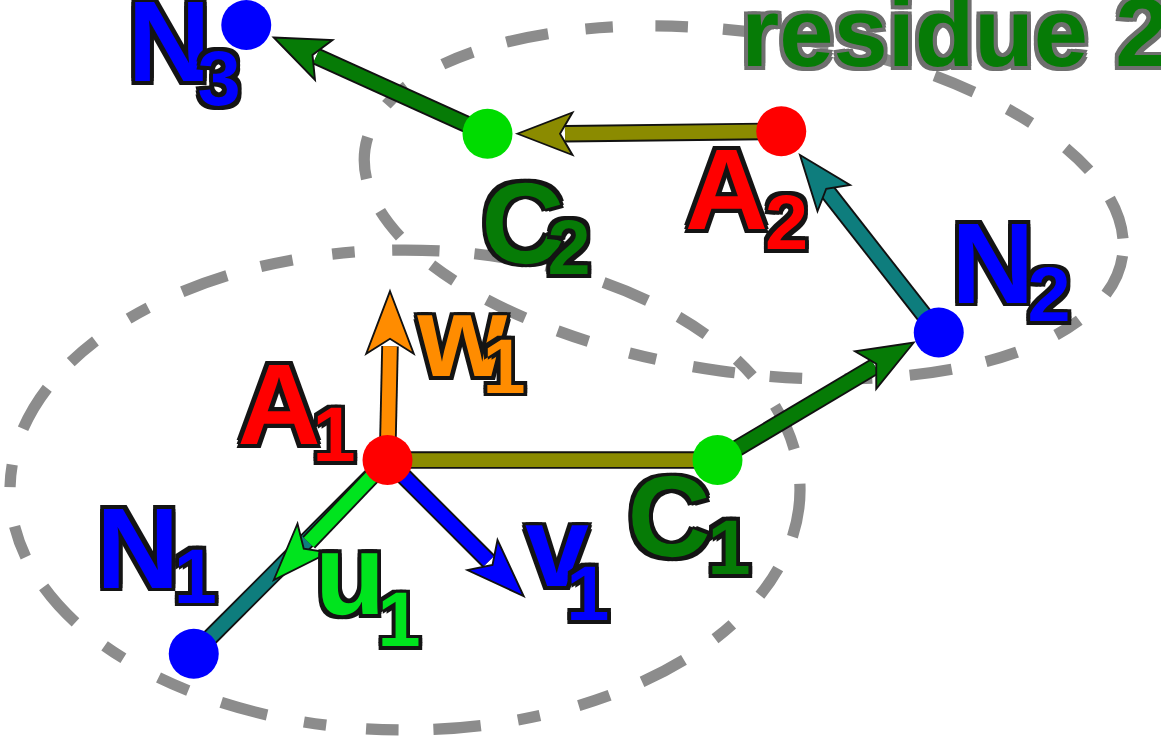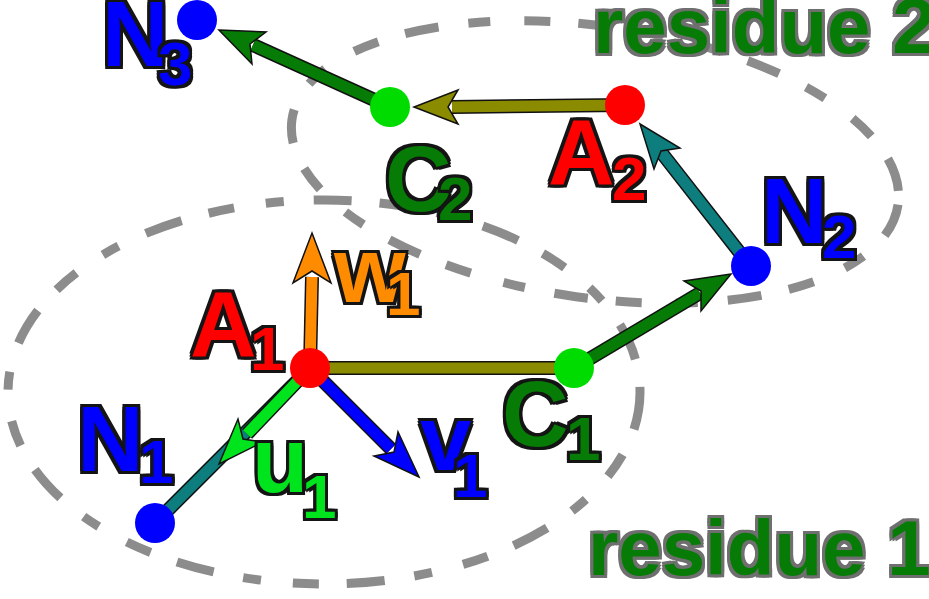--- a/index.html
+++ b/index.html
@@ -129,15 +129,14 @@
   <div class="lbl c-lime ob" id="lbl-u1">
     <span class="main">u</span>
     <span class="sub">1</span>
   </div>
   <div class="lbl c-blue ob" id="lbl-v1">
     <span class="main">v</span>
     <span class="sub">1</span>
   </div>
 
   <div class="residue-lbl c-dgreen og" id="lbl-res2">residue 2</div>
-  <div class="residue-lbl c-dgreen og" id="lbl-res1">residue 1</div>
 
 </div>
 
 </body></html>

